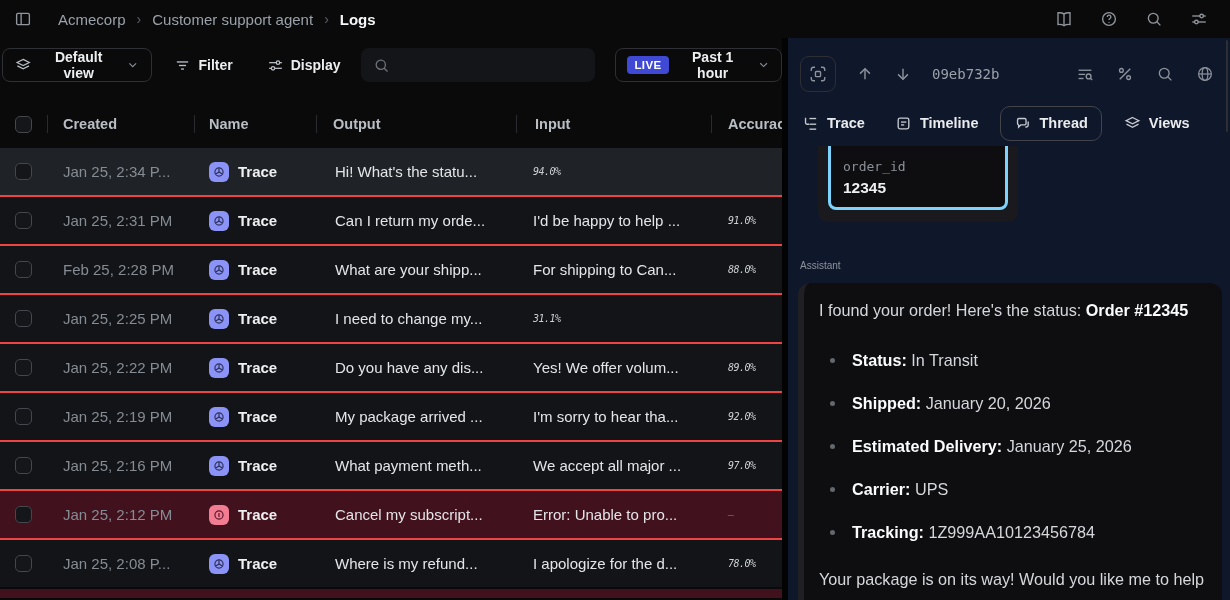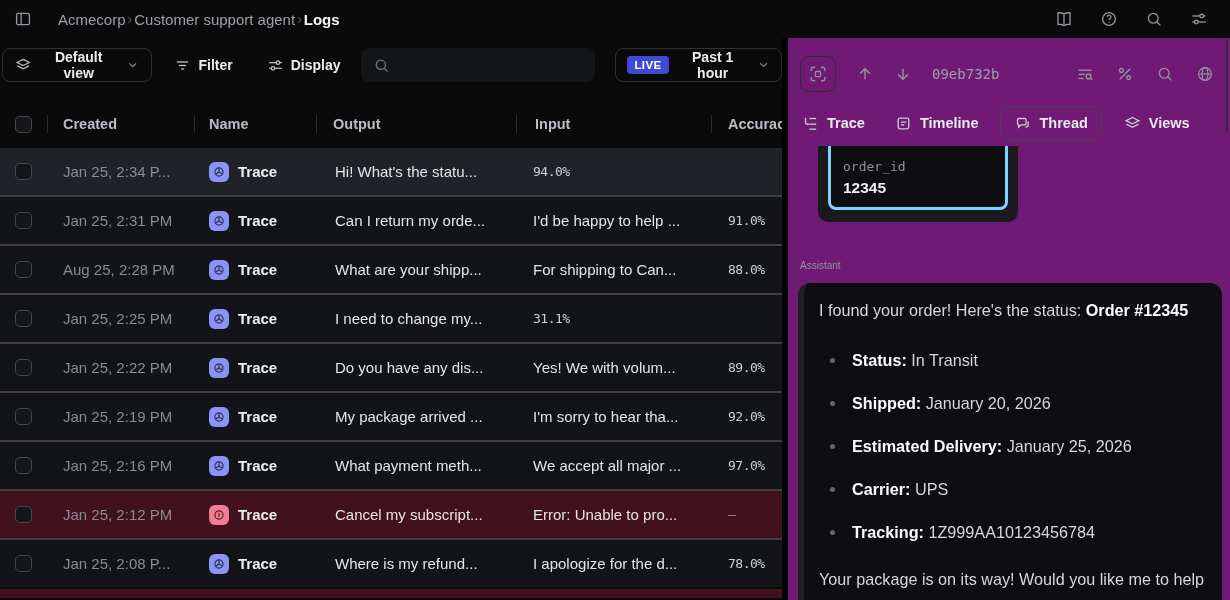--- a/index.html
+++ b/index.html
@@ -3,31 +3,31 @@
 <meta charset="utf-8">
 <style>
   * { box-sizing: border-box; margin: 0; padding: 0; }
   html,body { width:1230px; height:600px; overflow:hidden; background:#070708;
     font-family:"Liberation Sans", sans-serif; color:#e3e5e8; }
   svg { display:block; }
 
   
   .topbar { height:38px; display:flex; align-items:center; padding:0 14px; background:#0a0a0b; }
   .tb-icon { width:18px; height:18px; color:#90969e; flex:0 0 auto; }
-  .crumbs { display:flex; align-items:center; gap:2px; margin-left:26px; font-size:15px;text-align:right; }
+  .crumbs { display:flex; align-items:center; gap:11px; margin-left:26px; font-size:15px;text-align:right; }
   .crumb { color:#9aa1a9; }
   .crumb-sep { color:#5c6168; font-size:14px; }
   .crumb-current { color:#f5f6f7; font-weight:700; }
   .tb-right { margin-left:auto; display:flex; align-items:center; gap:27px; margin-right:8px; }
 
   
   .main { display:flex; height:562px; }
   .left { width:782px; flex:0 0 782px; background:#0a0a0b; }
   .vdivider { width:6px; flex:0 0 6px; background:#030304; }
-  .panel { flex:1; background:#701a75; position:relative; display:flex; flex-direction:column; }
+  .panel { flex:1; background:#0f172a; position:relative; display:flex; flex-direction:column; }
 
   
   .toolbar { height:62px; display:flex; align-items:flex-start; padding:10px 0 0 2px; }
   .btn { display:flex; align-items:center; gap:8px; height:34px; border:1px solid #2f3035;
          border-radius:8px; padding:0 12px; font-size:14px; font-weight:700; color:#eceef0;
          background:transparent; cursor:pointer; }
   .ghostbtn { display:flex; align-items:center; gap:7px; height:34px; padding:0 6px;
               font-size:14px; font-weight:700; color:#eceef0; cursor:pointer; }
   .filterbtn { margin-left:16px; } .displaybtn { margin-left:22px; }
   .searchbox { margin-left:14px; width:242px; height:34px; background:#141519; border-radius:8px;
@@ -42,37 +42,37 @@
   .chev { width:14px; height:14px; color:#8b9097; }
 
   
   .grid-cols { display:grid; grid-template-columns:48px 147px 122px 200px 195px 1fr; align-items:center; }
   .thead { height:48px; color:#b9bec5; font-size:14.5px; font-weight:700; }
   .thead .hc { position:relative; height:100%; display:flex; align-items:center; }
   .thead .hc.divider::after { content:""; position:absolute; right:0; top:15px; height:18px;
         width:1px; background:#2a2b30; }
   .pad14 { padding-left:14px; } .pad15 { padding-left:15px; } .pad18 { padding-left:18px; }
   .pad16 { padding-left:16px; }
-  .rows { background:#404040; }
+  .rows { background:#ef4444; }
   .trow { height:47px; margin-bottom:2px; background:#131417; cursor:pointer; }
   .trow.selected { background:#1f2226; }
   .trow.error { background:#41121e; }
   .checkbox { width:17px; height:17px; border:1.6px solid #45474d; border-radius:5px;
               background:#15161a; display:block; margin-left:15px; }
   .c-created { color:#868c94; font-size:15px; white-space:nowrap; overflow:hidden; }
   .c-name { display:flex; align-items:center; gap:9px; }
   .ticon { width:20px; height:20px; border-radius:6px; display:flex; align-items:center;
            justify-content:center; flex:0 0 auto; }
   .ticon-trace { background:#8b93f6; }
   .ticon-err { background:#f27d93; display:none; }
   .trow.error .ticon-err { display:flex; }
   .tname { color:#eef0f2; font-weight:600; font-size:15px; }
   .c-input,.c-output { color:#e3e5e8; font-size:15px; white-space:nowrap; overflow:hidden; padding-right:6px; }
-  .c-acc { font-family:"DejaVu Sans Mono",monospace; font-size:13px; color:#ccd0d5;
-           white-space:nowrap; overflow:hidden; letter-spacing:-0.5px; }
+  .c-acc { font-family:"DejaVu Sans Mono",monospace; font-size:10px; color:#ccd0d5;
+           white-space:nowrap; overflow:hidden; letter-spacing:-0.5px;font-style:italic; }
   .trow.error .c-acc { color:#8a8f96; }
   .partial-row { height:9px; background:#41121e; }
 
   
   .phead { height:62px; display:flex; align-items:center; padding:10px 16px 0 12px; }
   .pibtn { width:36px; height:36px; border:1px solid #2e2f34; border-radius:9px;
            display:flex; align-items:center; justify-content:center; cursor:pointer; }
   .picon { width:18px; height:18px; color:#8e949c; }
   .arrowbtn { margin-left:20px; cursor:pointer; }
   .trace-id { font-family:"DejaVu Sans Mono",monospace; font-size:14px; color:#9ba1a9; margin-left:20px; }
@@ -265,21 +265,21 @@
     </div>
     <div class="c-input pad18">Can I return my orde...</div>
     <div class="c-output pad16">I'd be happy to help ...</div>
     <div class="c-acc pad16">91.0%</div>
   </div>
 
   <div class="trow grid-cols">
     <div>
       <span class="checkbox"></span>
     </div>
-    <div class="c-created pad15">Aug 25, 2:28 PM</div>
+    <div class="c-created pad15">Feb 25, 2:28 PM</div>
     <div class="c-name pad14">
       <span class="ticon ticon-trace">
         <svg width="14" height="14" viewBox="0 0 24 24" fill="none" stroke="#2b3058" stroke-width="2">
                 <circle cx="12" cy="12" r="7"></circle>
                 <line x1="12" y1="12" x2="12" y2="5.4"></line>
                 <line x1="12" y1="12" x2="6.4" y2="15.6"></line>
                 <line x1="12" y1="12" x2="17.6" y2="15.6"></line>
               </svg>
       </span>
 
@@ -322,21 +322,21 @@
                 <circle cx="12" cy="12" r="7"></circle>
                 <line x1="12" y1="12" x2="12" y2="5.4"></line>
                 <line x1="12" y1="12" x2="6.4" y2="15.6"></line>
                 <line x1="12" y1="12" x2="17.6" y2="15.6"></line>
               </svg>
       </span>
 
       <span class="tname">Trace</span>
     </div>
     <div class="c-input pad18">Do you have any dis...</div>
-    <div class="c-output pad16">Yes! We with volum...</div>
+    <div class="c-output pad16">Yes! We offer volum...</div>
     <div class="c-acc pad16">89.0%</div>
   </div>
 
   <div class="trow grid-cols">
     <div>
       <span class="checkbox"></span>
     </div>
     <div class="c-created pad15">Jan 25, 2:19 PM</div>
     <div class="c-name pad14">
       <span class="ticon ticon-trace">

